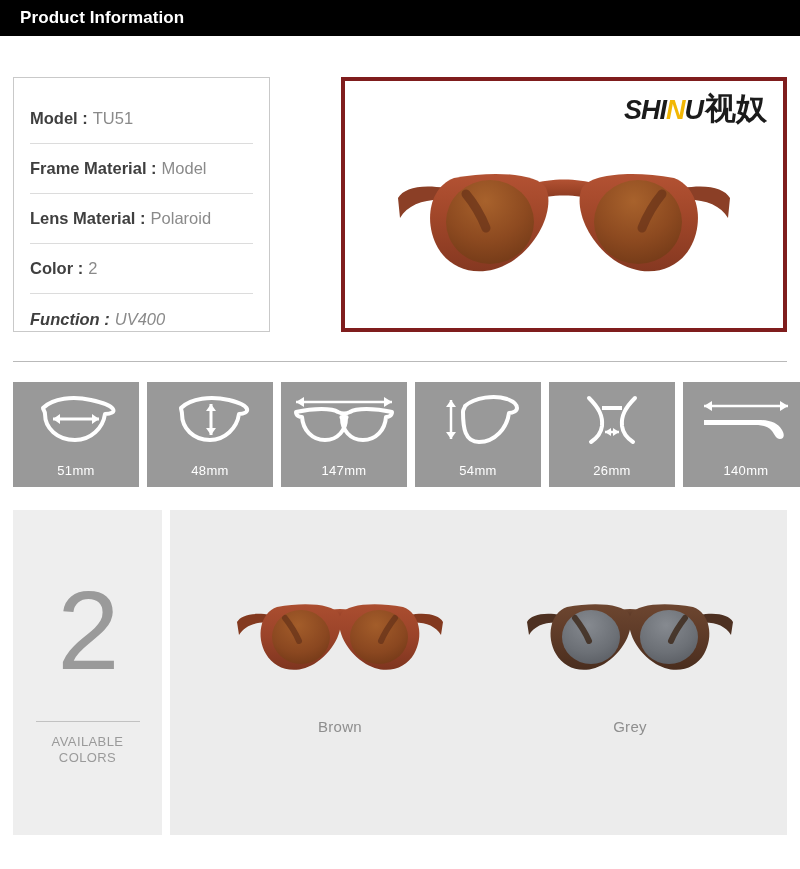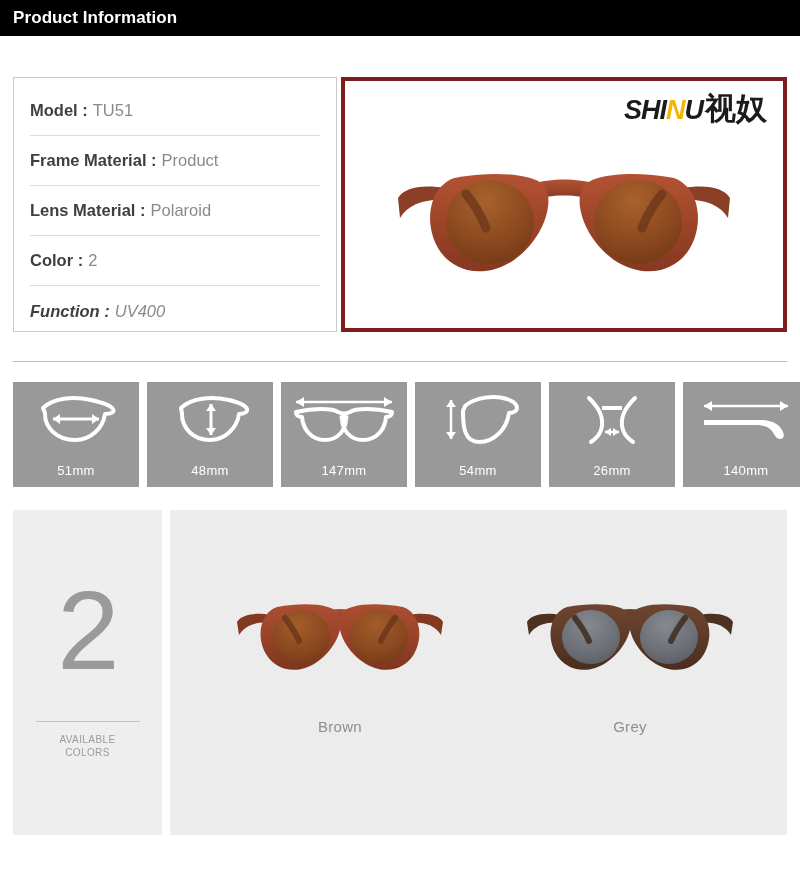--- a/index.html
+++ b/index.html
@@ -12,28 +12,28 @@
   .page { position: relative; width: 800px; height: 869px; background:#fff; }
 
   
   .header {
     position: absolute; left:0; top:0; width:800px; height:36px;
     background:#000000;
     display:flex; align-items:center;
   }
   .header-title {
     color:#ffffff; font-size:17px; font-weight:700;
-    letter-spacing:.1px; padding-left:13px;
+    letter-spacing:.1px; padding-left:20px;
   }
 
   
   .spec-box {
-    position:absolute; left:13px; top:77px; width:324px; height:255px;
+    position:absolute; left:13px; top:77px; width:257px; height:255px;
     border:1px solid #c9c9c9; background:#fff;
-    padding:8px 16px;
+    padding:16px 16px;
   }
   .spec-row {
     height:50px; display:flex; align-items:center;
     border-bottom:1px solid #dcdcdc;
     white-space:nowrap;
   }
   .spec-row:last-child { border-bottom:none;font-style:italic; }
   .spec-label { font-size:16.5px; font-weight:700; color:#3f3f3f; }
   .spec-value { font-size:16.5px; font-weight:400; color:#8a8a8a; margin-left:5px; }
 
@@ -84,21 +84,21 @@
     background:#eeeeee;
     display:flex; flex-direction:column; align-items:center;
   }
   .big-number {
     font-size:112px; font-weight:400; color:#9a9a9a;
     line-height:1; margin-top:65px; letter-spacing:-2px;
   }
   .cl-divider { width:104px; height:1px; background:#c2c2c2; margin-top:34px; }
   .cl-caption {
     margin-top:12px; text-align:center; color:#9a9a9a;
-    font-size:10px; line-height:1.25; letter-spacing:.4px;
+    font-size:13px; line-height:1.25; letter-spacing:.4px;
   }
 
   .colors-right {
     position:absolute; left:170px; top:510px; width:617px; height:325px;
     background:#ececec;
   }
   .variant {
     position:absolute; top:74px; width:260px; text-align:center;
   }
   .variant.brown { left:40px; }
@@ -117,21 +117,21 @@
     <div class="header-title">Product Information</div>
   </div>
 
   <div class="spec-box">
     <div class="spec-row">
       <span class="spec-label">Model :</span>
       <span class="spec-value">TU51</span>
     </div>
     <div class="spec-row">
       <span class="spec-label">Frame Material :</span>
-      <span class="spec-value">Product</span>
+      <span class="spec-value">Model</span>
     </div>
     <div class="spec-row">
       <span class="spec-label">Lens Material :</span>
       <span class="spec-value">Polaroid</span>
     </div>
     <div class="spec-row">
       <span class="spec-label">Color :</span>
       <span class="spec-value">2</span>
     </div>
     <div class="spec-row">

